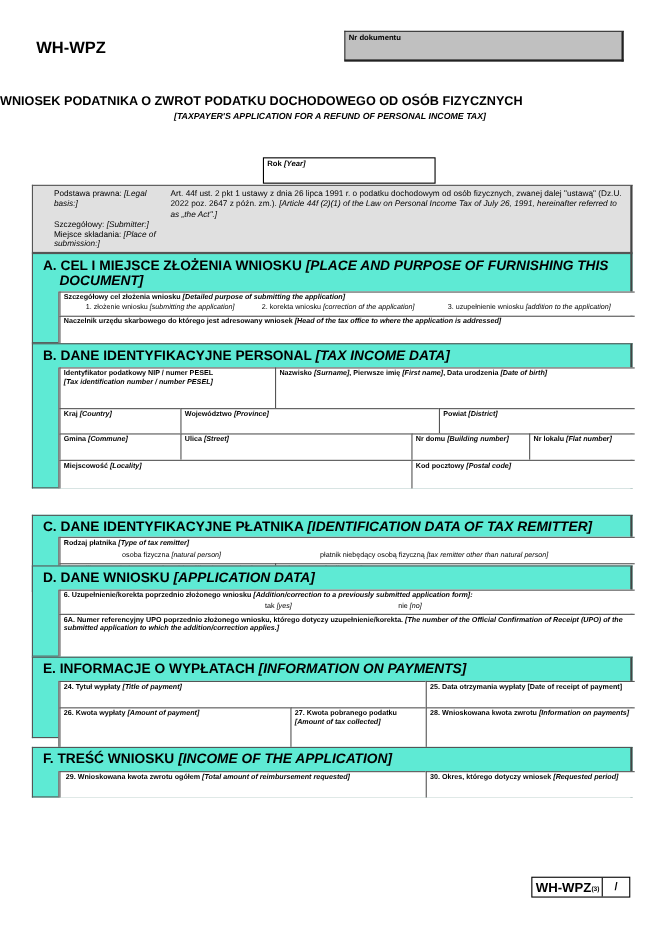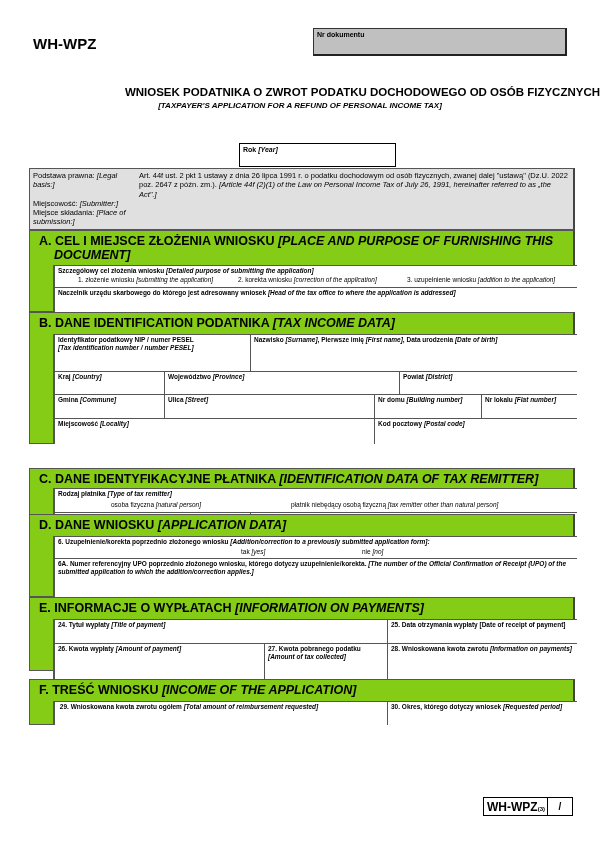--- a/index.html
+++ b/index.html
@@ -8,39 +8,39 @@
     font-family: "Liberation Sans", sans-serif; color: #000;
     position: relative; overflow: hidden;
   }
   .abs { position: absolute; }
   .form-code { left: 33px; top: 35px; font-size: 15px; font-weight: bold; }
   .docnr {
     left: 313px; top: 28px; width: 254px; height: 28px;
     background: #c0c0c0; border: 1px solid #333; border-right: 2px solid #222; border-bottom: 2px solid #222;
     font-size: 7px; font-weight: bold; padding: 2px 3px;
   }
-  .title { left: 0; top: 86px; width: 600px; text-align: right; font-size: 11.5px; font-weight: bold; }
+  .title { left: 0; top: 86px; width: 600px; text-align: left; font-size: 11.5px; font-weight: bold; }
   .subtitle { left: 0; top: 101px; width: 600px; text-align: center; font-size: 8px; font-weight: bold; font-style: italic; }
   .year-box {
     left: 239px; top: 143px; width: 157px; height: 24px;
     border: 1px solid #000; font-size: 7px; font-weight: bold; padding: 2px 3px;
   }
   .i { font-style: italic; }
   .legal {
     left: 29px; top: 168px; width: 546px; height: 62px;
     background: #e0e0e0; border: 1px solid #555; border-right: 2px solid #444;
     font-size: 7.5px; line-height: 9.3px; padding: 2px 3px;
   }
-  .legal-row { display: flex; }
+  .legal-row { display: flex; margin-left: 16px; }
   .legal-label { width: 106px; flex-shrink: 0; }
   .legal-val { flex: 1; }
 
   .section {
     position: absolute; left: 29px; width: 546px;
-    background: #84cc16; border: 1px solid #555; border-right: 2px solid #444;
+    background: #5eead4; border: 1px solid #555; border-right: 2px solid #444;
   }
   .sec-title { font-size: 12.5px; font-weight: bold; padding: 3px 0 0 9px; line-height: 14px; }
   .sec-title .en { font-style: italic; }
   .sec-title .indent { padding-left: 15px; display: block; }
   .sec-body { position: absolute; left: 23px; right: 0; background: #fff; border-left: 1px solid #555; }
   .cell {
     position: absolute; border-top: 1px solid #555; border-left: 1px solid #555;
     font-size: 6.5px; font-weight: bold; padding: 1px 3px; line-height: 8px; background: #fff;
   }
   .cell .en { font-style: italic; }
@@ -69,21 +69,21 @@
   <span>Rok</span>
   <span class="i">[Year]</span>
 </div>
 
 <div class="abs legal">
   <div class="legal-row">
     <div class="legal-label"><span>Podstawa prawna:</span> <span class="i">[Legal basis:]</span></div>
     <div class="legal-val"><span>Art. 44f ust. 2 pkt 1 ustawy z dnia 26 lipca 1991 r. o podatku dochodowym od osób fizycznych, zwanej dalej "ustawą" (Dz.U. 2022 poz. 2647 z późn. zm.).</span> <span class="i">[Article 44f (2)(1) of the Law on Personal Income Tax of July 26, 1991, hereinafter referred to as „the Act".]</span></div>
   </div>
   <div class="legal-row">
-    <div class="legal-label"><span>Miejscowość:</span> <span class="i">[Submitter:]</span></div>
+    <div class="legal-label"><span>Szczegółowy:</span> <span class="i">[Submitter:]</span></div>
   </div>
   <div class="legal-row">
     <div class="legal-label"><span>Miejsce składania:</span> <span class="i">[Place of submission:]</span></div>
   </div>
 </div>
 
 <div class="section" style="top:230px; height:82px;">
   <div class="sec-title">
     <span>A. CEL I MIEJSCE ZŁOŻENIA WNIOSKU</span>
     <span class="en">[PLACE AND PURPOSE OF FURNISHING THIS</span>
@@ -99,21 +99,21 @@
     </div>
     <div class="cell" style="left:0; top:22px; width:523px; height:25px;">
       <span>Naczelnik urzędu skarbowego do którego jest adresowany wniosek</span>
       <span class="en">[Head of the tax office to where the application is addressed]</span>
     </div>
   </div>
 </div>
 
 <div class="section" style="top:312px; height:132px;">
   <div class="sec-title">
-    <span>B. DANE IDENTIFICATION PODATNIKA</span>
+    <span>B. DANE IDENTYFIKACYJNE PERSONAL</span>
     <span class="en">[TAX INCOME DATA]</span>
   </div>
   <div class="sec-body" style="top:21px; height:110px;">
     <div class="cell" style="left:0; top:0; width:196px; height:37px;">
       <span>Identyfikator podatkowy NIP / numer PESEL</span><br>
       <span class="en">[Tax identification number / number PESEL]</span>
     </div>
     <div class="cell" style="left:196px; top:0; width:327px; height:37px;">
       <span>Nazwisko</span> <span class="en">[Surname]</span><span>, Pierwsze imię</span> <span class="en">[First name]</span><span>, Data urodzenia</span> <span class="en">[Date of birth]</span>
     </div>

